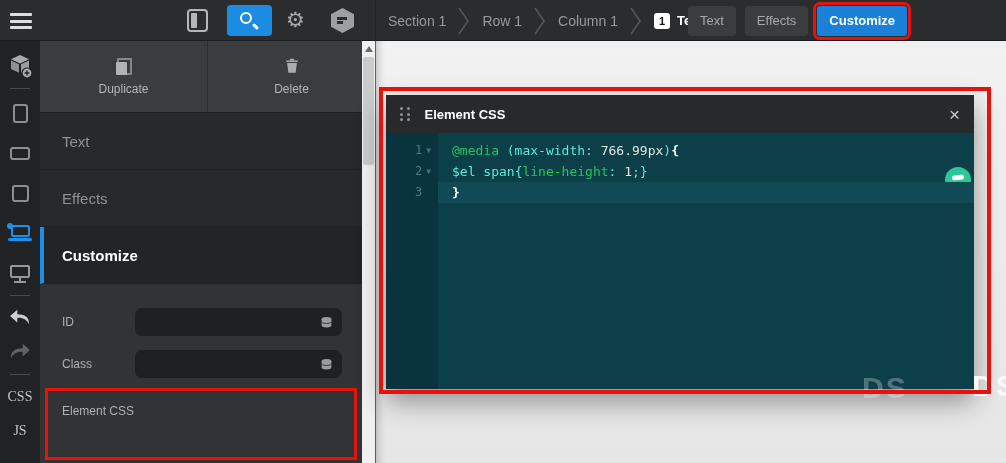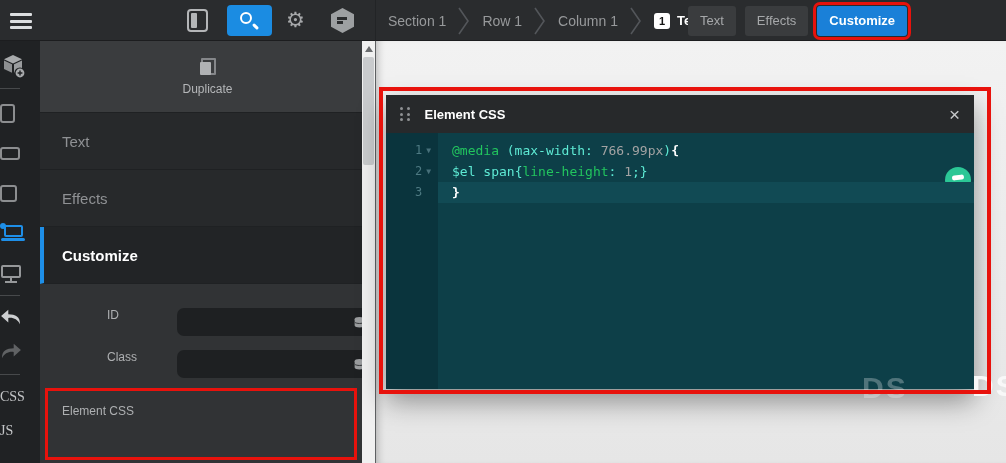--- a/index.html
+++ b/index.html
@@ -26,21 +26,21 @@
   .crumb{color:#97999b;font-size:14px;cursor:pointer;white-space:nowrap;}
   .chev{margin:0 12px;display:block;}
   .crumb-current{display:flex;align-items:center;gap:7px;color:#fff;font-weight:bold;font-size:13px;cursor:pointer;}
   .badge{width:16px;height:16px;background:#fff;border-radius:3px;color:#141414;font-size:11px;font-weight:bold;display:flex;align-items:center;justify-content:center;}
 
   .tabs{position:absolute;left:688px;top:5px;height:31px;display:flex;gap:9px;align-items:center;z-index:6;}
   .tab{height:30px;padding:0 12px;background:#3a3c3e;color:#a6a8aa;font-size:13px;display:flex;align-items:center;border-radius:3px;cursor:pointer;white-space:nowrap;}
   .tab.active{background:#1a80d8;color:#fff;font-weight:bold;outline:3px solid #e8120c;outline-offset:1px;}
 
   
-  .rail{position:absolute;left:0;top:41px;width:40px;height:422px;background:#202224;display:flex;flex-direction:column;align-items:flex-start;z-index:4;}
+  .rail{position:absolute;left:0;top:41px;width:40px;height:422px;background:#202224;display:flex;flex-direction:column;align-items:center;z-index:4;}
   .rail .divider{width:20px;height:1px;background:#47494b;}
   .ri{display:flex;align-items:center;justify-content:center;cursor:pointer;}
   .shape-a{width:15px;height:19px;border:2px solid #8c8e90;border-radius:3px;}
   .shape-b{width:20px;height:13px;border:2px solid #8c8e90;border-radius:3px;}
   .shape-c{width:17px;height:17px;border:2px solid #8c8e90;border-radius:3px;}
   .laptop{position:relative;width:26px;height:18px;}
   .laptop .screen{position:absolute;left:4px;top:2px;width:19px;height:12px;border:2px solid #1e8fe8;border-radius:2px;}
   .laptop .base{position:absolute;left:1px;bottom:0;width:24px;height:3px;background:#1e8fe8;border-radius:2px;}
   .laptop .dot{position:absolute;left:0;top:0;width:6px;height:6px;background:#1e8fe8;border-radius:50%;}
   .monitor{position:relative;width:22px;height:19px;}
@@ -54,21 +54,21 @@
   .actions{height:72px;display:flex;border-bottom:1px solid #1f2123;}
   .action{flex:1;background:#3a3c3e;display:flex;flex-direction:column;align-items:center;justify-content:center;gap:7px;color:#b4b6b8;font-size:12px;cursor:pointer;}
   .action + .action{border-left:1px solid #2b2d2f;}
   .dup{position:relative;width:16px;height:17px;}
   .dup::before{content:"";position:absolute;right:0;top:0;width:11px;height:13px;border:2px solid #85878a;border-radius:1px;}
   .dup::after{content:"";position:absolute;left:0;bottom:0;width:11px;height:13px;background:#b0b2b4;border-radius:1px;}
   .sections{}
   .section{height:57px;background:#27292b;border-bottom:1px solid #1f2123;display:flex;align-items:center;padding-left:22px;color:#8f9194;font-size:15px;cursor:pointer;}
   .section.active{background:#222426;color:#fff;font-weight:bold;border-left:4px solid #1e8fe8;padding-left:18px;}
   .fields{background:#313335;height:179px;padding-top:24px;}
-  .field-row{display:flex;margin-bottom:14px;padding-left:45px;}
+  .field-row{display:flex;align-items:center;margin-bottom:14px;}
   .field-label{width:95px;padding-left:22px;color:#aeb0b2;font-size:12px;}
   .field-input{position:relative;width:207px;height:28px;background:#1e2022;border-radius:7px;cursor:text;}
   .db-icon{position:absolute;right:9px;top:8px;width:13px;height:13px;}
   .ecss-row{display:flex;align-items:flex-start;}
   .ecss-label{width:95px;padding-left:22px;color:#aeb0b2;font-size:12px;margin-top:12px;}
   .ecss-btn{width:210px;height:64px;background:#26282a;display:flex;align-items:center;justify-content:center;color:#97999b;font-size:13px;cursor:pointer;}
   .red3{position:absolute;left:5px;top:347px;width:312px;height:72px;border:3px solid #e8120c;z-index:30;pointer-events:none;}
 
   .scrollbar{position:absolute;left:322px;top:0;width:13px;height:422px;background:#f0f0f0;z-index:8;cursor:pointer;}
   .sb-arrow{position:absolute;left:2px;top:5px;width:0;height:0;border-left:4px solid transparent;border-right:4px solid transparent;border-bottom:6px solid #6a6c6e;margin-left:1px;}
@@ -94,21 +94,21 @@
   .green-fab{position:absolute;left:559px;top:34px;width:26px;height:26px;border-radius:50%;background:#2bc796;z-index:1;cursor:pointer;}
   .green-fab::after{content:"";position:absolute;left:7px;top:8px;width:12px;height:5px;background:#fff;border-radius:3px;transform:rotate(-6deg);}
   .code-rows{position:relative;z-index:2;padding-top:7px;}
   .code-row{display:flex;height:21px;line-height:21px;}
   .gut{width:52px;display:flex;justify-content:flex-end;align-items:center;gap:4px;padding-right:7px;color:#4e7a83;font-size:12px;}
   .gut .caret{font-size:8px;color:#47707a;}
   .code{flex:1;padding-left:14px;white-space:pre;}
   .code-row.active .code{background:#114a54;}
   .tk-t{color:#22c55e;}
   .tk-p{color:#5eead4;}
-  .tk-n{color:#a3a3a3;margin-top:23px;}
+  .tk-n{color:#e5e5e5;margin-top:23px;}
   .tk-b{color:#ffffff;font-weight:bold;}
 </style>
 </head>
 <body>
 
 <div id="app">
 
   <div class="toolbar">
     <div class="hamburger">
         <i></i>
@@ -201,20 +201,28 @@
     <div class="divider" style="margin-top:14px;"></div>
     <div class="rail-text" style="margin-top:14px;">CSS</div>
     <div class="rail-text" style="margin-top:18px;">JS</div>
   </div>
 
   <div class="panel">
     <div class="actions">
       <div class="action">
         <div class="dup"></div>
         <span>Duplicate</span>
+      </div>
+      <div class="action">
+        <svg width="18" height="18" viewBox="0 0 24 24" fill="#aaacae">
+            <path d="M5.5 8h13l-1.6 13H7.1z"></path>
+            <rect x="4" y="4.6" width="16" height="2.2" rx="1.1"></rect>
+            <rect x="9" y="2.4" width="6" height="2.2" rx="1.1"></rect>
+          </svg>
+        <span>Delete</span>
       </div>
     </div>
     <div class="sections">
       <div class="section">Text</div>
       <div class="section">Effects</div>
       <div class="section active">Customize</div>
     </div>
     <div class="fields">
       <div class="field-row">
         <div class="field-label">ID</div>

